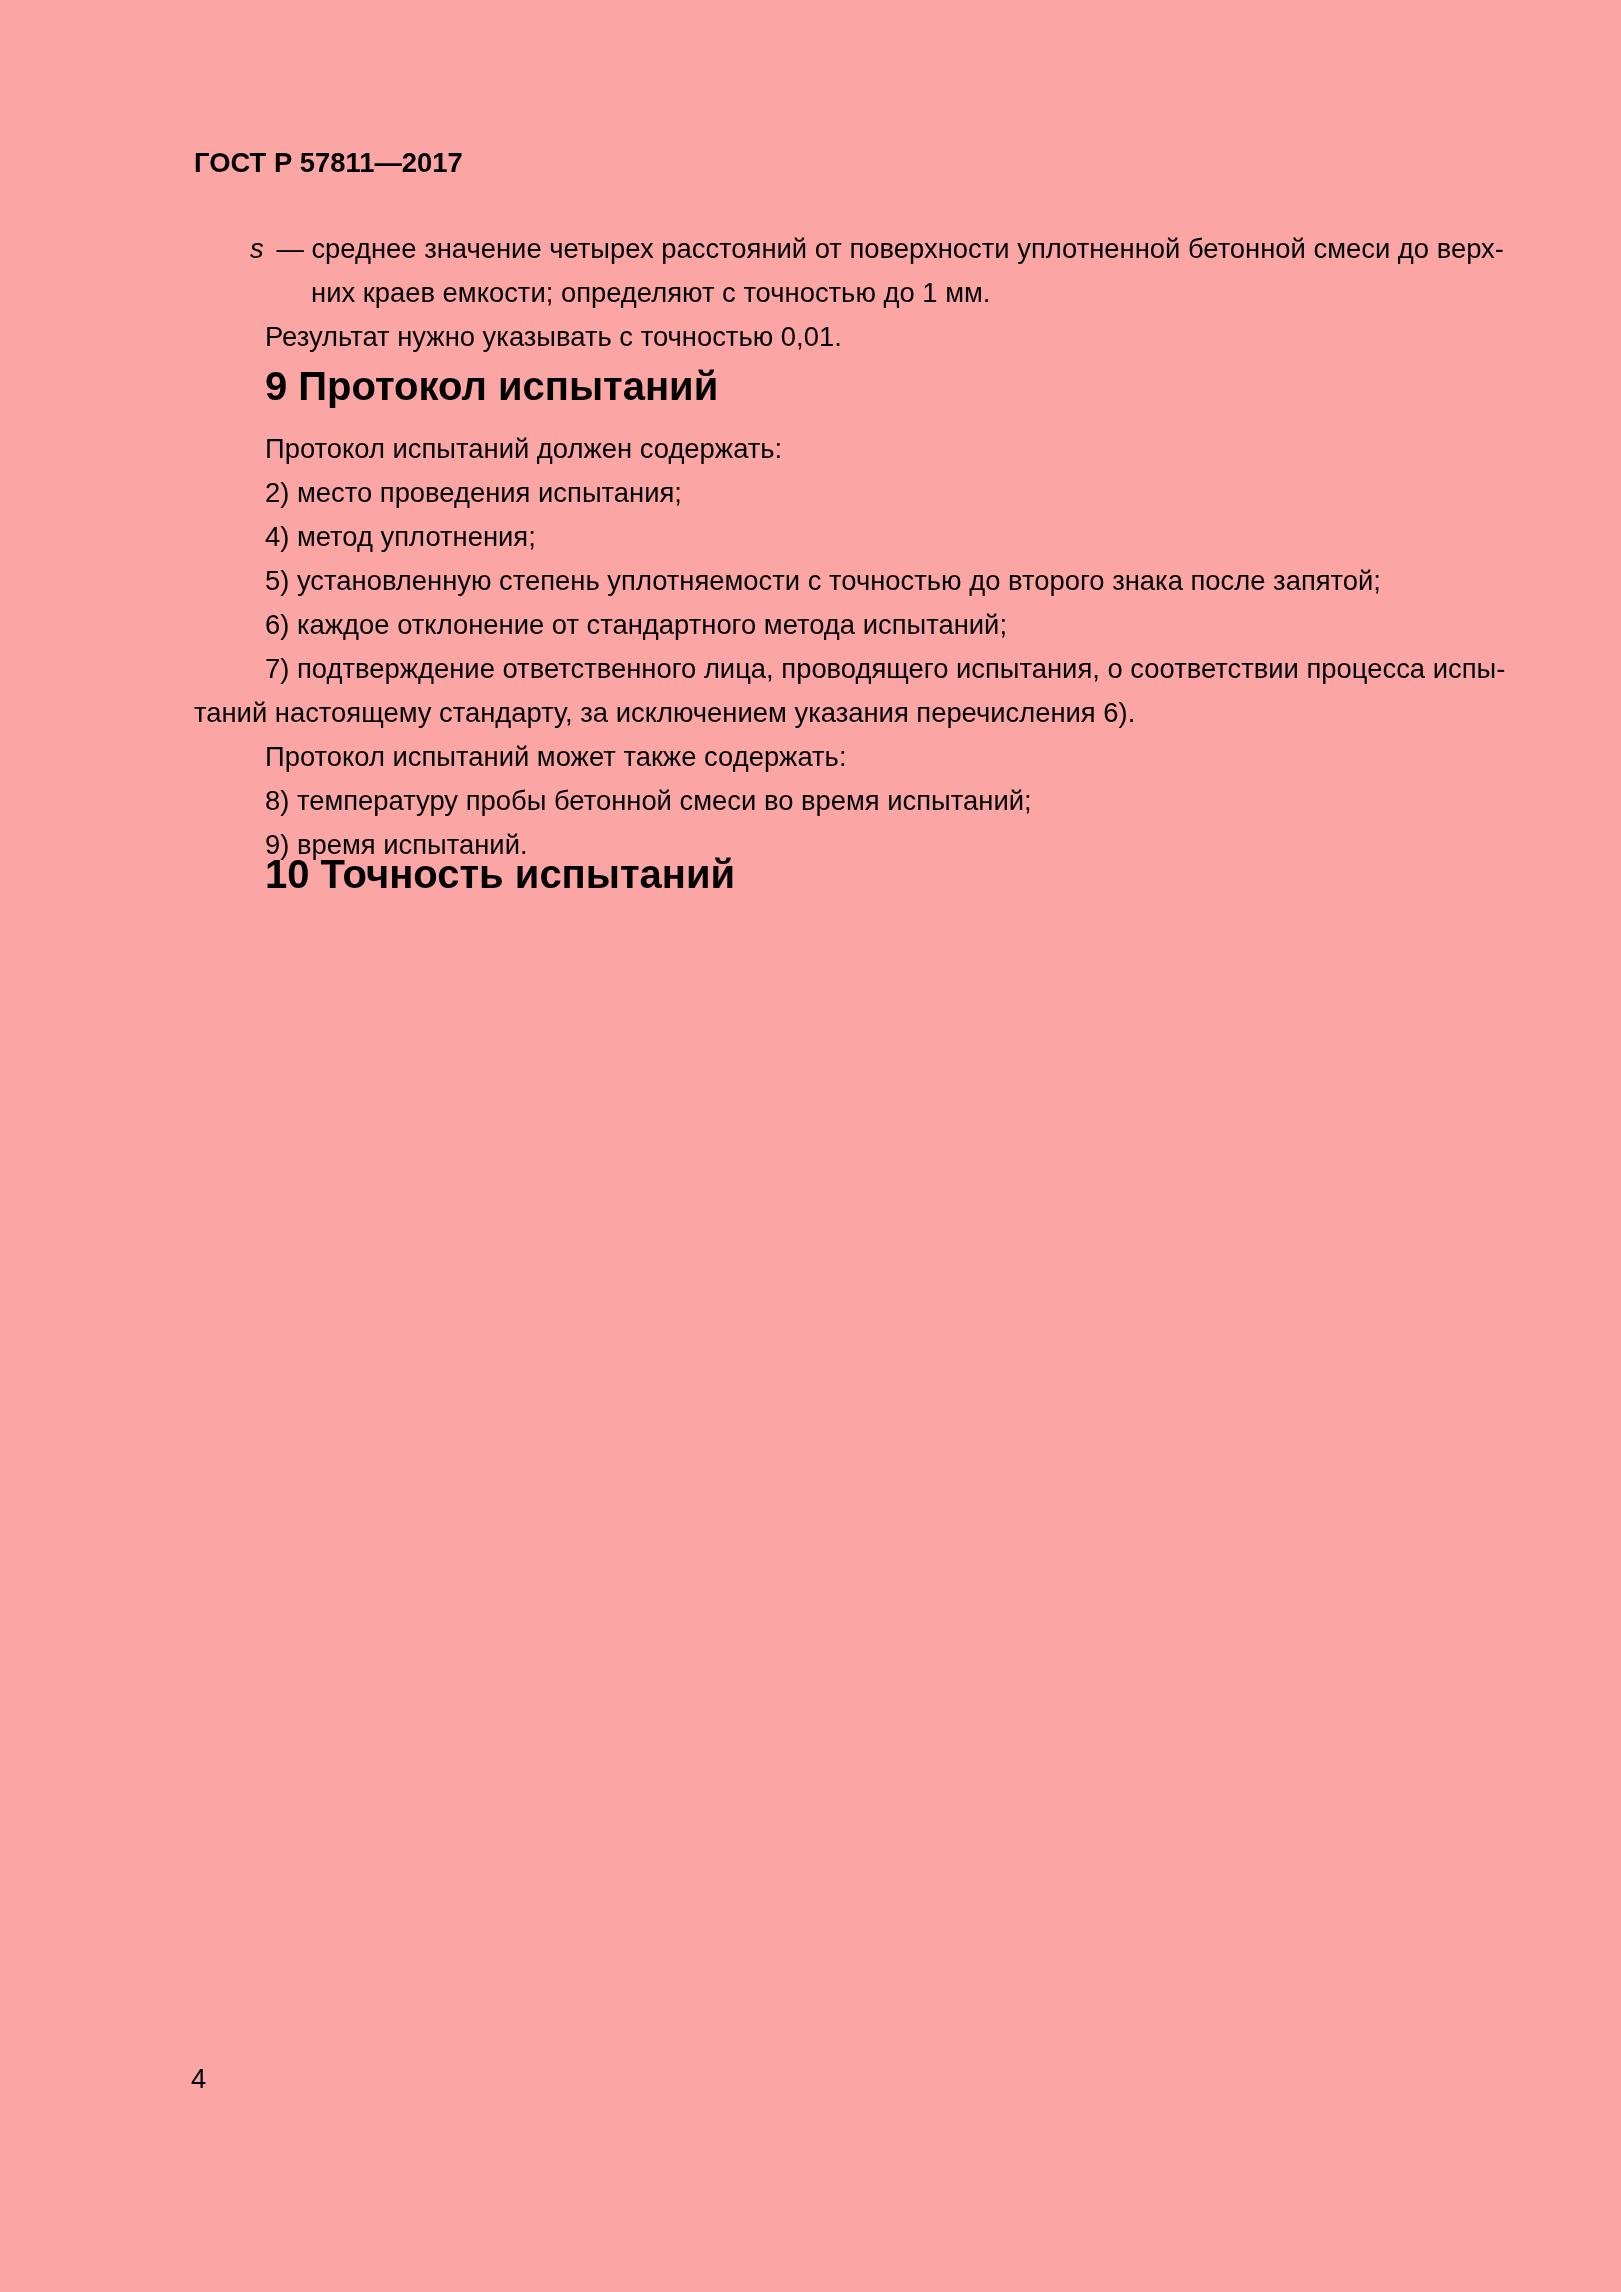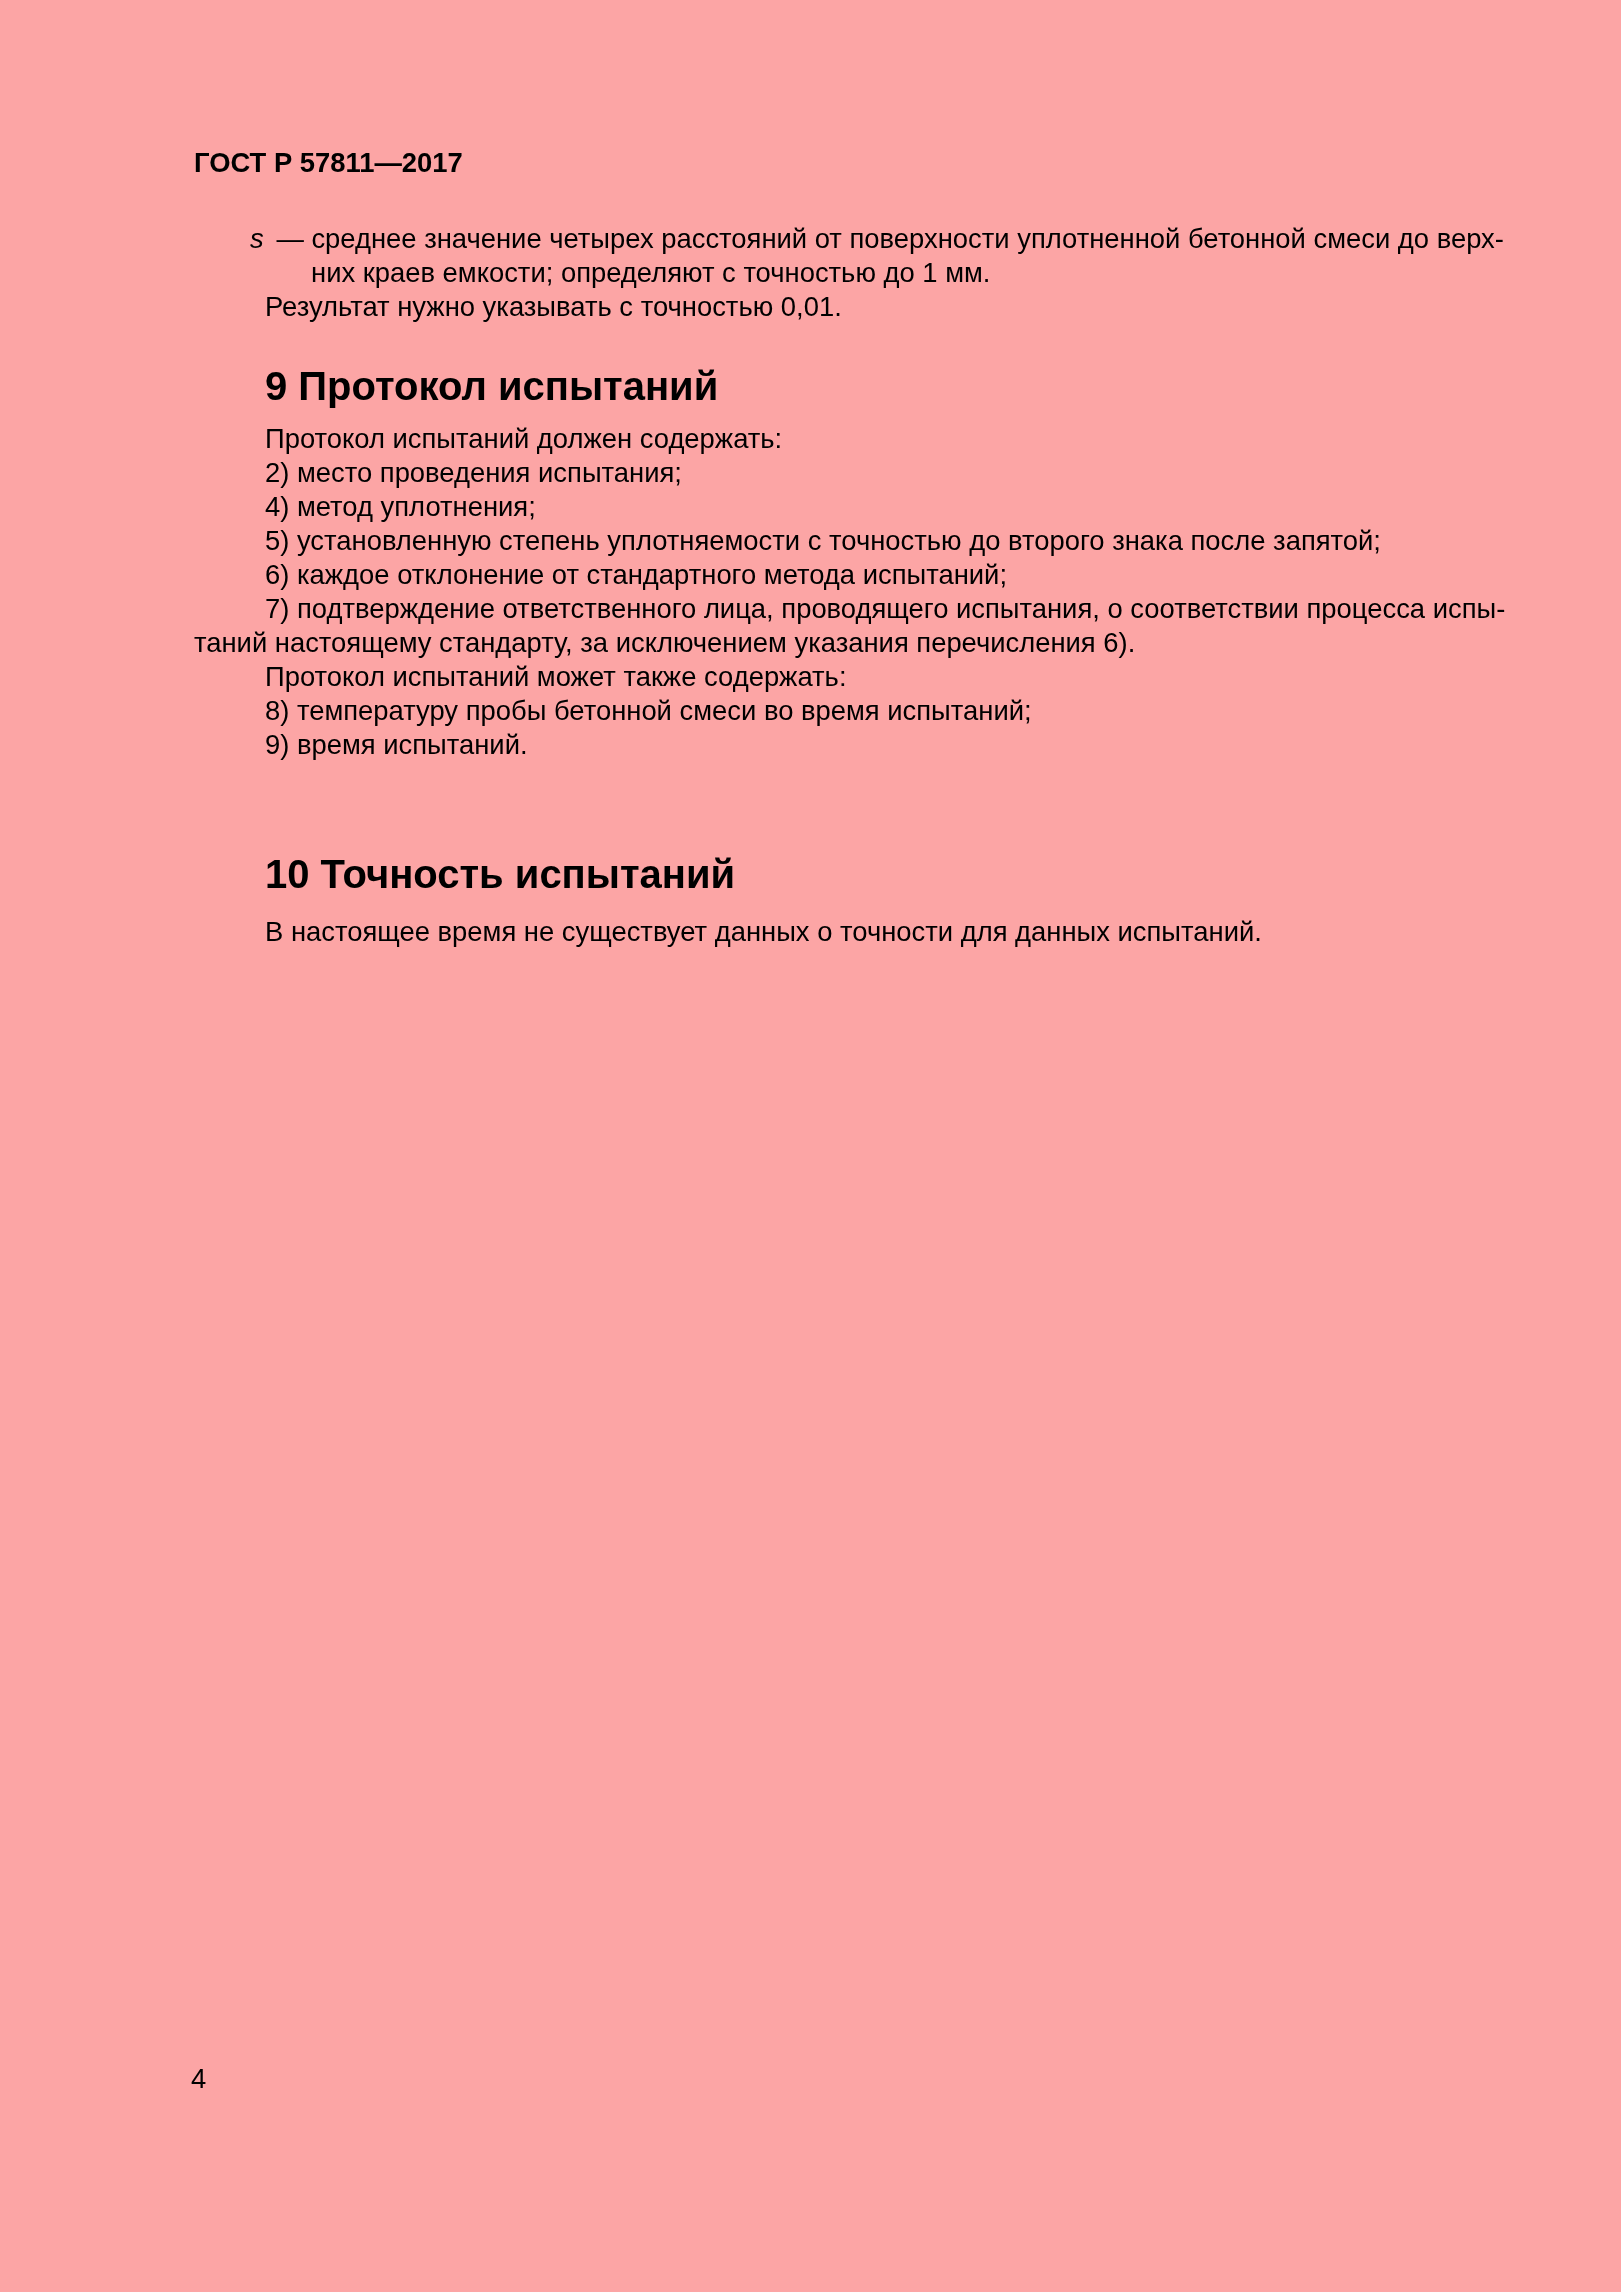--- a/index.html
+++ b/index.html
@@ -15,20 +15,21 @@
   .abs { position: absolute; }
   .running-head {
     left: 194px; top: 146px;
     font-size: 27.4px; font-weight: bold; line-height: 34px;
     white-space: nowrap;
   }
   .textcol { left: 194px; width: 1372px; }
   .line {
     font-size: 27.4px; line-height: 34px; height: 34px;
     white-space: nowrap;
+    margin-top: 10px;
   }
   .ind57  { padding-left: 56px; }
   .ind72  { padding-left: 71px; }
   .ind119 { padding-left: 117px; }
   .term { font-style: italic; }
   .def-rest { margin-left: 12.7px; }
   .section-heading {
     left: 265px;
     font-size: 40px; font-weight: bold; line-height: 39px;
     white-space: nowrap;
@@ -63,20 +64,17 @@
     <div class="line ind72">6) каждое отклонение от стандартного метода испытаний;</div>
     <div class="line ind72">7) подтверждение ответственного лица, проводящего испытания, о соответствии процесса испы-</div>
     <div class="line">таний настоящему стандарту, за исключением указания перечисления 6).</div>
     <div class="line ind72">Протокол испытаний может также содержать:</div>
     <div class="line ind72">8) температуру пробы бетонной смеси во время испытаний;</div>
     <div class="line ind72">9) время испытаний.</div>
   </div>
 
   <div class="abs section-heading" style="top:855px;">10 Точность испытаний</div>
 
-  <div class="abs textcol" style="top:915px;">
-    <div class="line ind72">В настоящее время не существует данных о точности для данных испытаний.</div>
-  </div>
 
   <div class="abs page-number">4</div>
 
 </div>
 
 
 </body></html>

